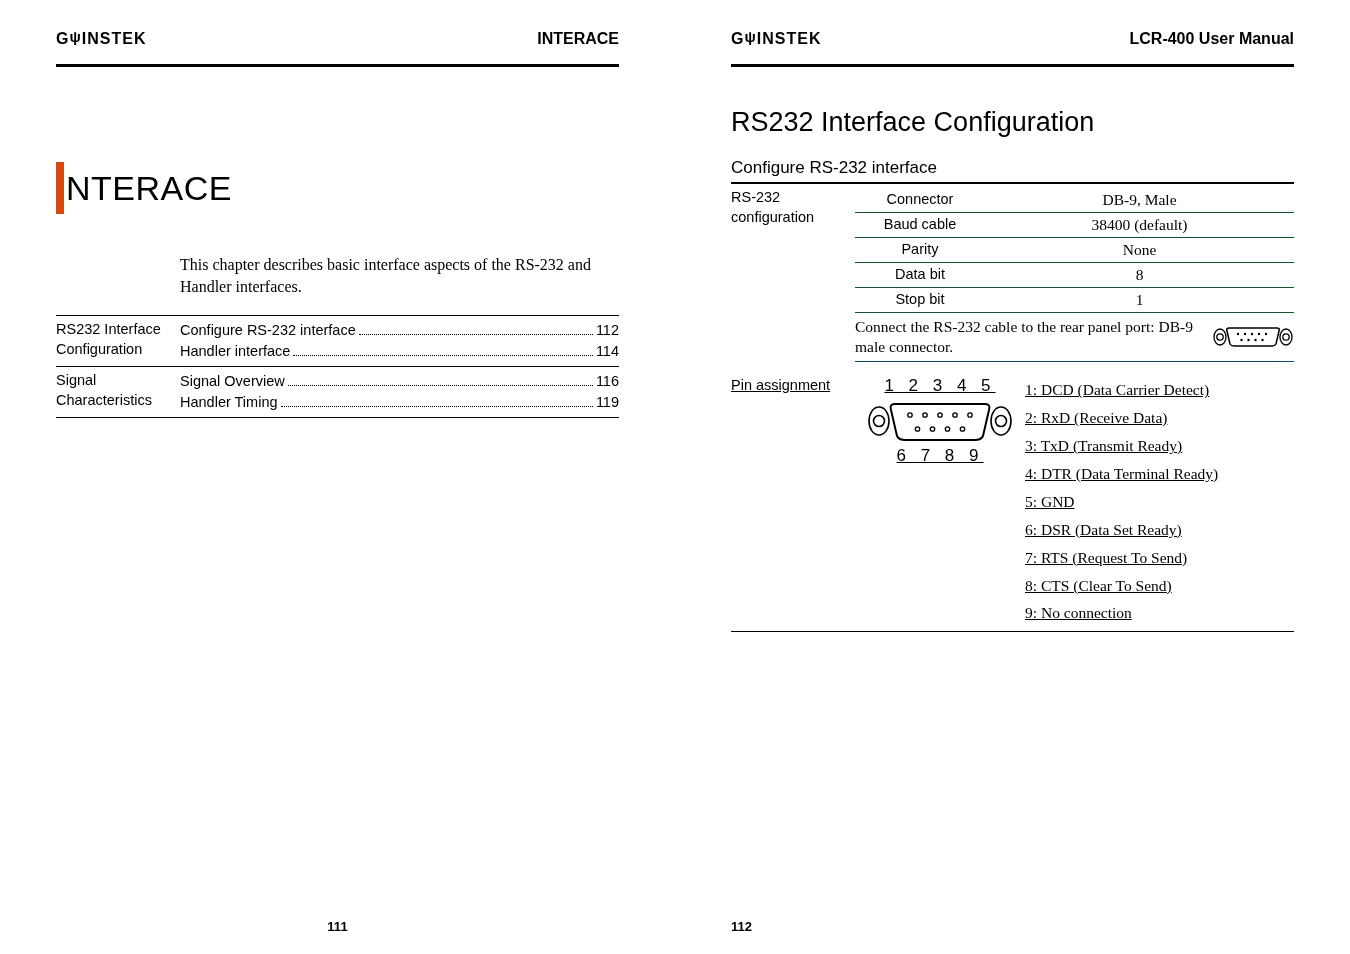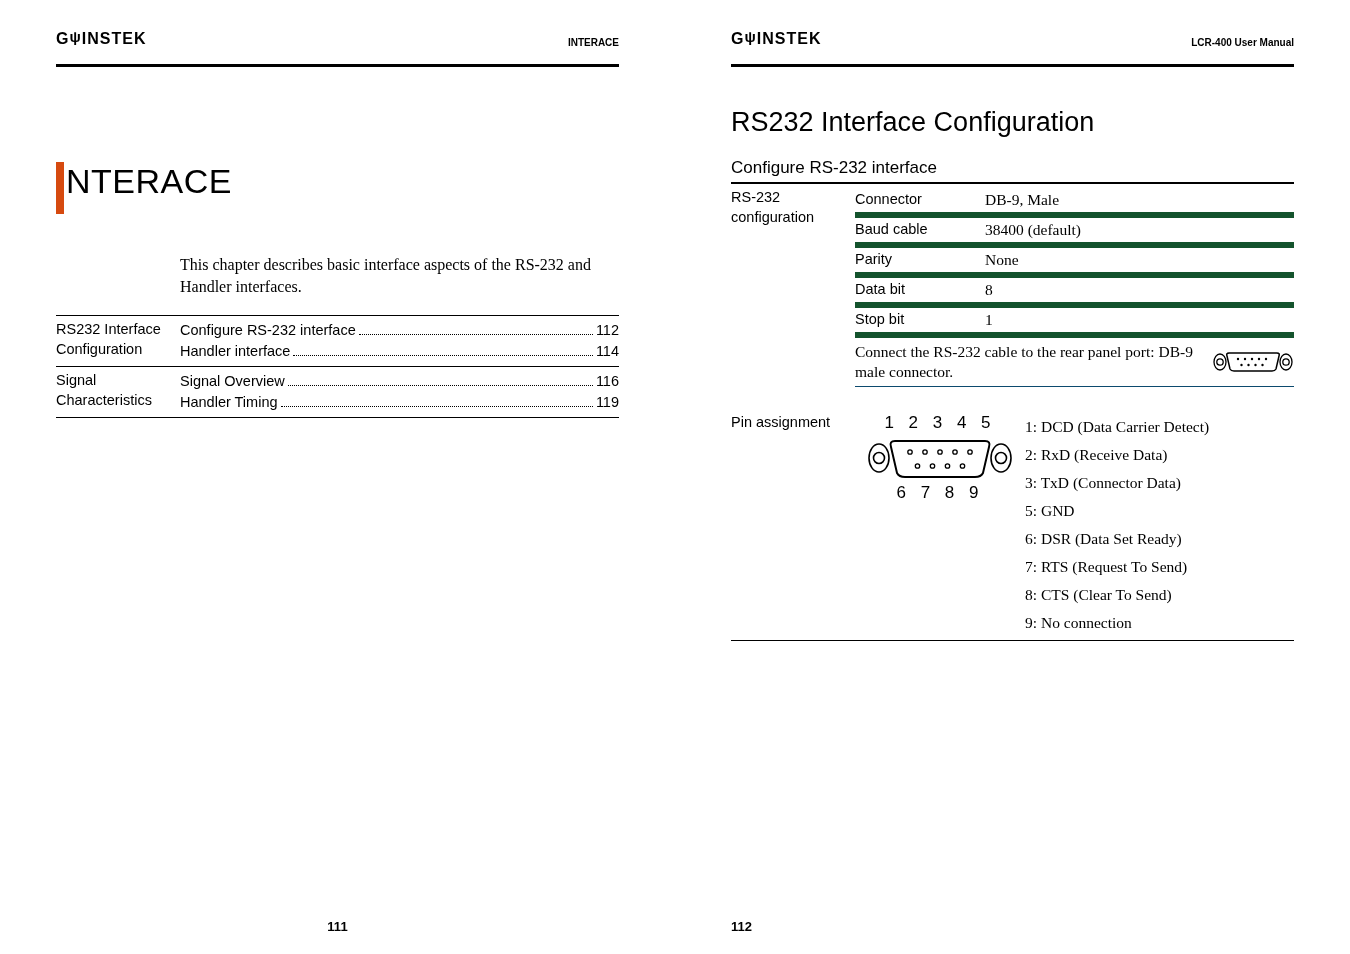--- a/index.html
+++ b/index.html
@@ -30,27 +30,27 @@
     font-family: "Arial Black", Arial, sans-serif;
     font-weight: 900;
     letter-spacing: 1px;
     font-size: 16px;
   }
   .brand .g { font-size: 16px; }
   .brand .psi { position: relative; top: -2px; font-size: 15px; }
   .hdr-right {
     font-family: "Segoe UI Semibold", Arial, sans-serif;
     font-weight: 700;
-    font-size: 10px;
+    font-size: 16px;
   }
 
   .chapter {
     margin-top: 95px;
     display: flex;
-    align-items: flex-start;
+    align-items: center;
   }
   .chapter-bar {
     width: 8px;
     height: 52px;
     background: #d64a0f;
     margin-right: 2px;
   }
   .chapter-title {
     font-family: "Segoe UI", "Trebuchet MS", Arial, sans-serif;
     font-weight: 400;
@@ -125,43 +125,45 @@
     font-family: "Segoe UI", Arial, sans-serif;
     font-size: 14.5px;
     line-height: 1.35;
   }
   .kv-grid {
     flex: 1;
   }
   .kv-row {
     display: flex;
     padding: 3px 0;
-    border-bottom: 6px solid #14532d;
+    border-bottom: 1px solid #14532d;
+    text-align: center;
   }
   .kv-key {
     width: 130px;
     flex-shrink: 0;
     font-family: "Segoe UI", Arial, sans-serif;
     font-size: 14.5px;
   }
   .kv-val { flex:1; }
   .cable-row {
     display: flex;
     padding: 4px 0;
     border-bottom: 1px solid #0c4a6e;
     align-items: center;
   }
   .cable-text { flex:1; padding-right:4px; line-height:1.3; }
 
   .pin-block {
     display: flex;
-    margin-top: 26px;
+    margin-top: 14px;
     font-size: 15.5px;
     border-bottom: 1px solid #000;
     padding-bottom: 4px;
+    text-decoration: underline;
   }
   .pin-fig {
     width: 170px;
     flex-shrink: 0;
     text-align: center;
     font-family: "Segoe UI", Arial, sans-serif;
   }
   .pin-nums-top { font-size: 17px; letter-spacing: 5px; margin-bottom:2px; }
   .pin-nums-bot { font-size: 17px; letter-spacing: 5px; margin-top:2px; }
   .pin-list { flex:1; }
@@ -306,21 +308,22 @@
           <circle cx="67.5" cy="31" r="2.2" fill="none" stroke="#000" stroke-width="1.3"></circle>
           <circle cx="82.5" cy="31" r="2.2" fill="none" stroke="#000" stroke-width="1.3"></circle>
           <circle cx="97.5" cy="31" r="2.2" fill="none" stroke="#000" stroke-width="1.3"></circle>
         </svg>
       </span>
       <div class="pin-nums-bot">6 7 8 9</div>
     </div>
     <div class="pin-list">
       <div class="pin-item">1: DCD (Data Carrier Detect)</div>
       <div class="pin-item">2: RxD (Receive Data)</div>
-      <div class="pin-item">3: TxD (Connector Data)</div>
+      <div class="pin-item">3: TxD (Transmit Ready)</div>
+      <div class="pin-item">4: DTR (Data Terminal Ready)</div>
       <div class="pin-item">5: GND</div>
       <div class="pin-item">6: DSR (Data Set Ready)</div>
       <div class="pin-item">7: RTS (Request To Send)</div>
       <div class="pin-item">8: CTS (Clear To Send)</div>
       <div class="pin-item">9: No connection</div>
     </div>
   </div>
 
   <div class="footer left">112</div>
 </div>

